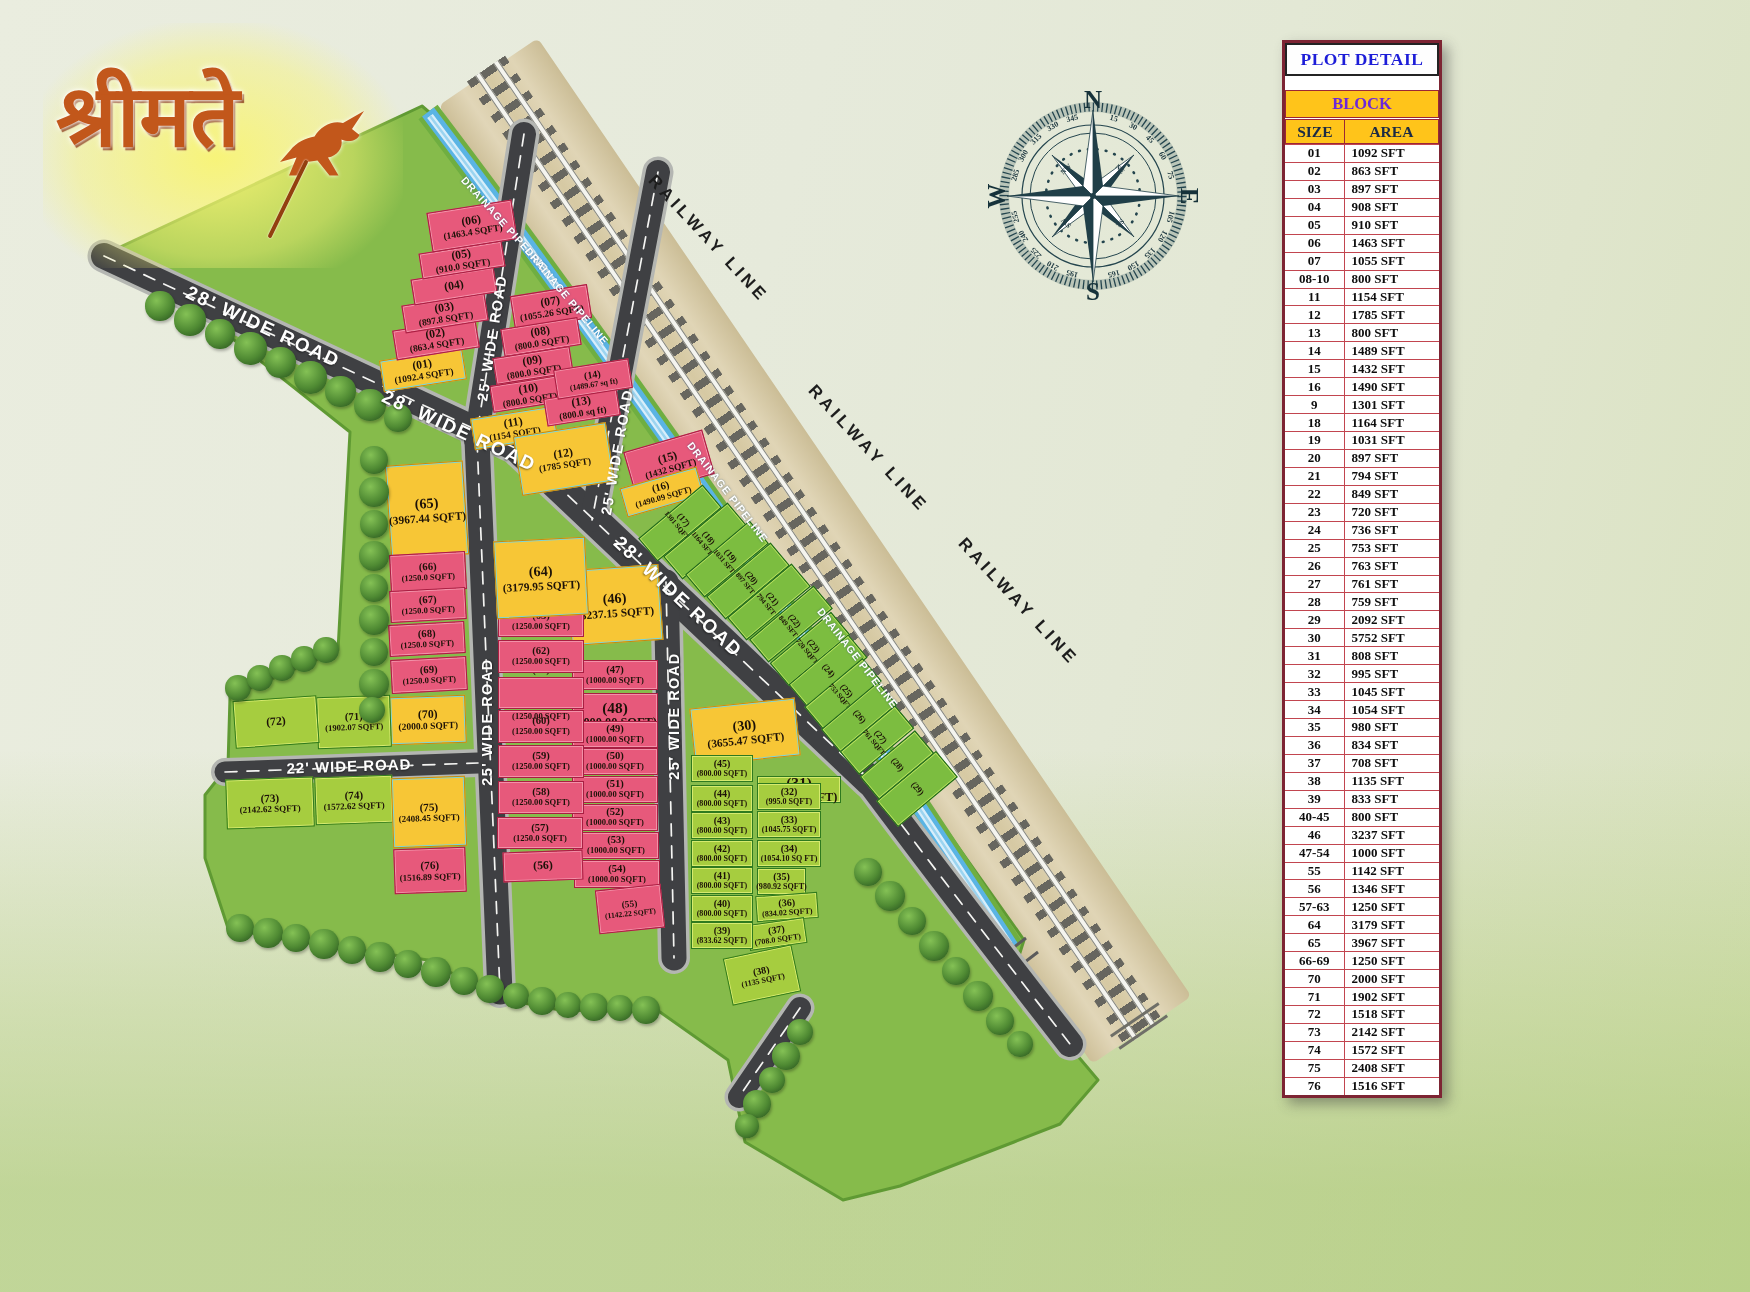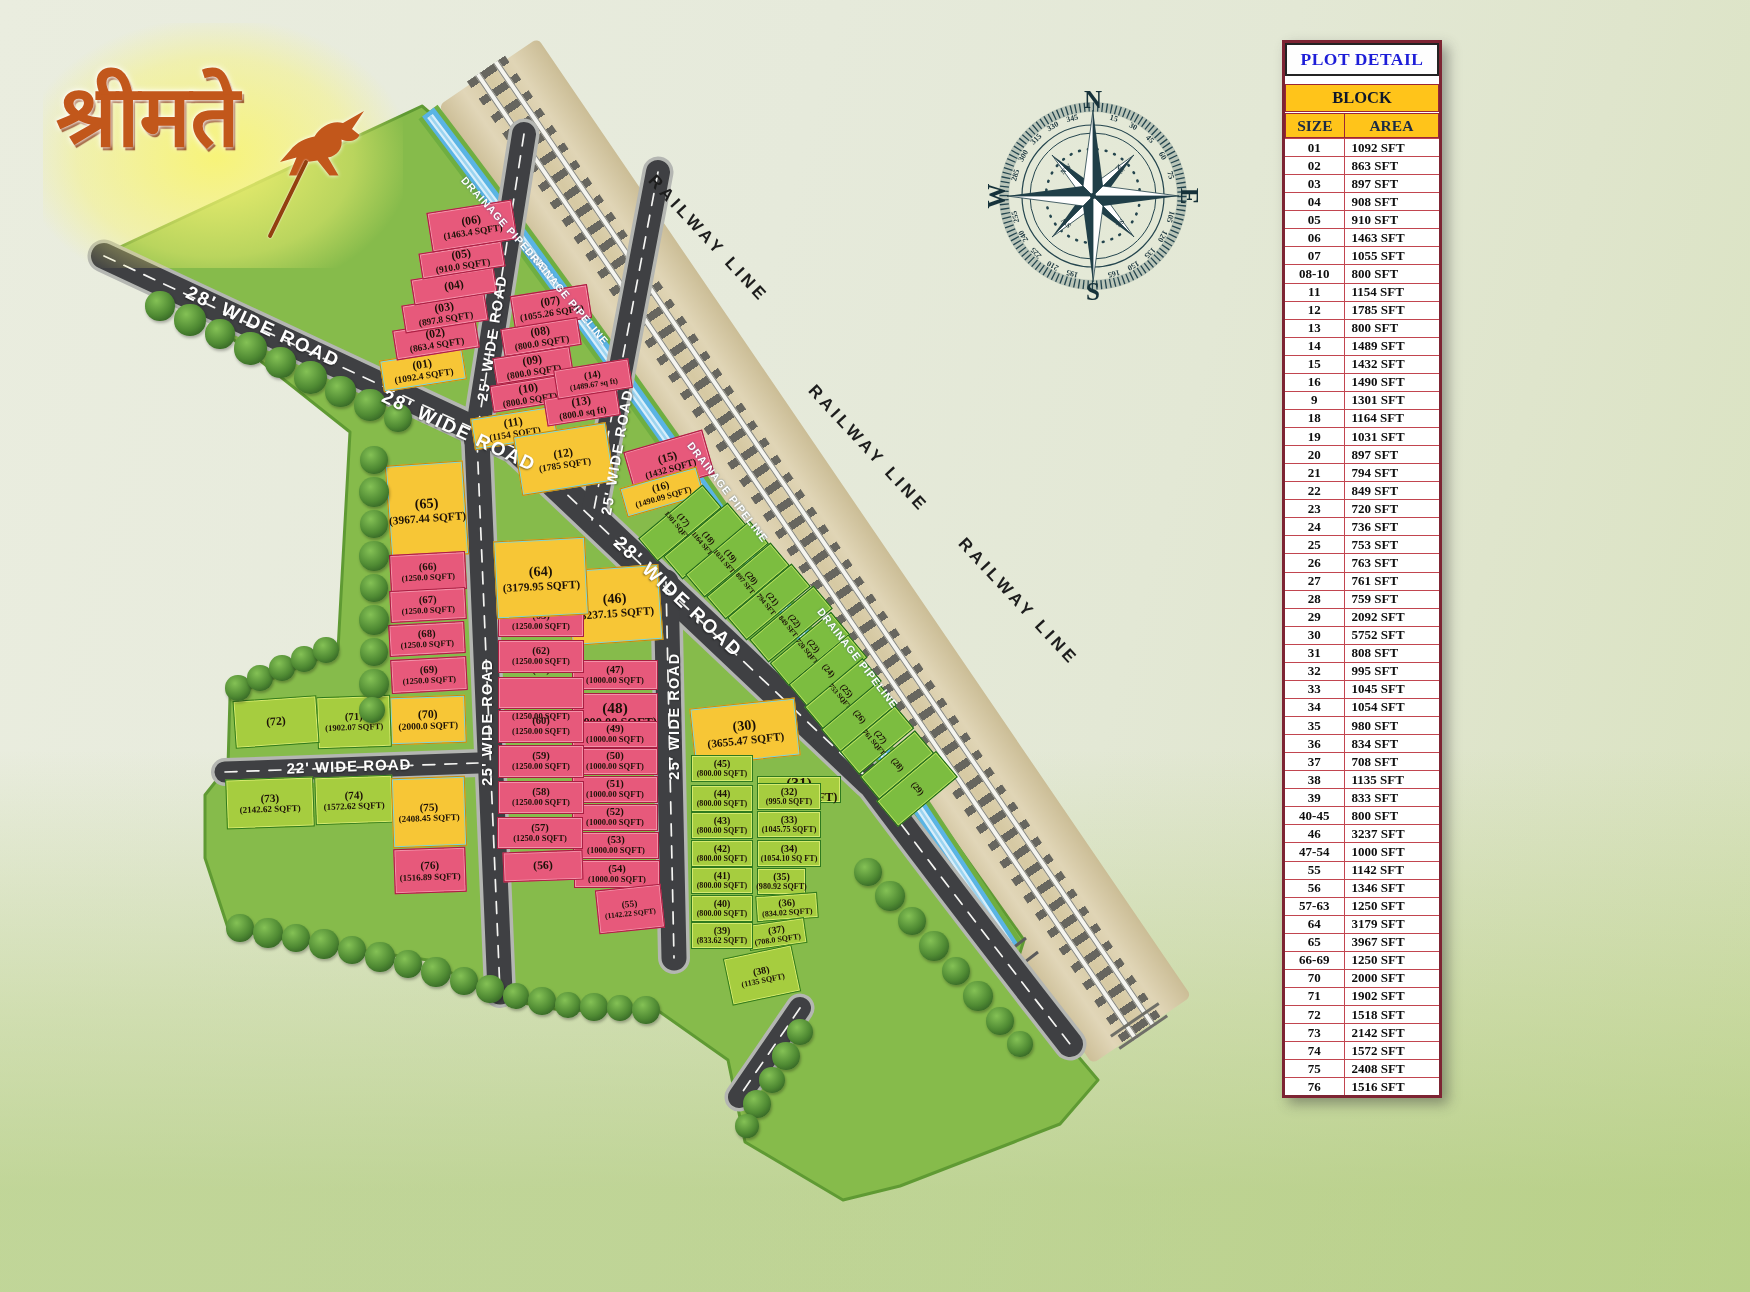--- a/index.html
+++ b/index.html
@@ -48,22 +48,22 @@
   .logo-text{position:absolute;left:8px;top:26px;font-family:"DejaVu Sans",sans-serif;font-size:86px;font-weight:bold;color:#c2571b;
     text-shadow:0 0 3px #fff,0 0 7px #fff,2px 3px 1px #8a3c10;}
   .horse{position:absolute;left:222px;top:80px;width:110px;height:72px;fill:#c2571b;filter:drop-shadow(0 0 2px #fff);}
   .staff{position:absolute;left:238px;top:128px;width:4px;height:86px;background:#93400f;transform:rotate(26deg);border-radius:2px;box-shadow:0 0 2px #fff;}
   
   .ptable{position:absolute;left:1282px;top:40px;width:160px;height:1058px;display:flex;flex-direction:column;
     border:3px solid #7d2433;background:#fff;box-shadow:6px 6px 12px rgba(60,60,60,.45);
     font-family:"Liberation Serif",serif;font-weight:bold;box-sizing:border-box;}
   .pt-title{height:29px;flex:none;background:#fefefe;border:2px solid #232323;color:#1d1dd8;font-size:17.5px;
     display:flex;align-items:center;justify-content:center;letter-spacing:.5px;}
-  .pt-block{height:26px;flex:none;background:#ffc41a;color:#0f172a;font-size:16.5px;display:flex;align-items:center;justify-content:center;
-    border:1px solid #9b2735;margin-top:8px;}
+  .pt-block{height:26px;flex:none;background:#ffc41a;color:#6d28d9;font-size:16.5px;display:flex;align-items:center;justify-content:center;
+    border:1px solid #9b2735;margin-top:14px;}
   .pt-head{height:23px;flex:none;display:flex;background:#ffc41a;border:1px solid #9b2735;margin-top:1px;}
   .pt-head div{display:flex;align-items:center;justify-content:center;color:#1c2b45;font-size:15.5px;}
   .hsize{width:38%;border-right:1px solid #9b2735;}
   .harea{flex:1;}
   #table-rows{flex:1;display:flex;flex-direction:column;}
   .pt-row{flex:1;display:flex;border-top:1px solid #c2454f;}
   .pt-row .pt-size{width:38%;border-right:1px solid #c2454f;display:flex;align-items:center;justify-content:center;font-size:13px;color:#0e0e0e;}
   .pt-row .pt-area{flex:1;display:flex;align-items:center;padding-left:7px;font-size:13px;color:#0e0e0e;}
 </style>
 </head>

